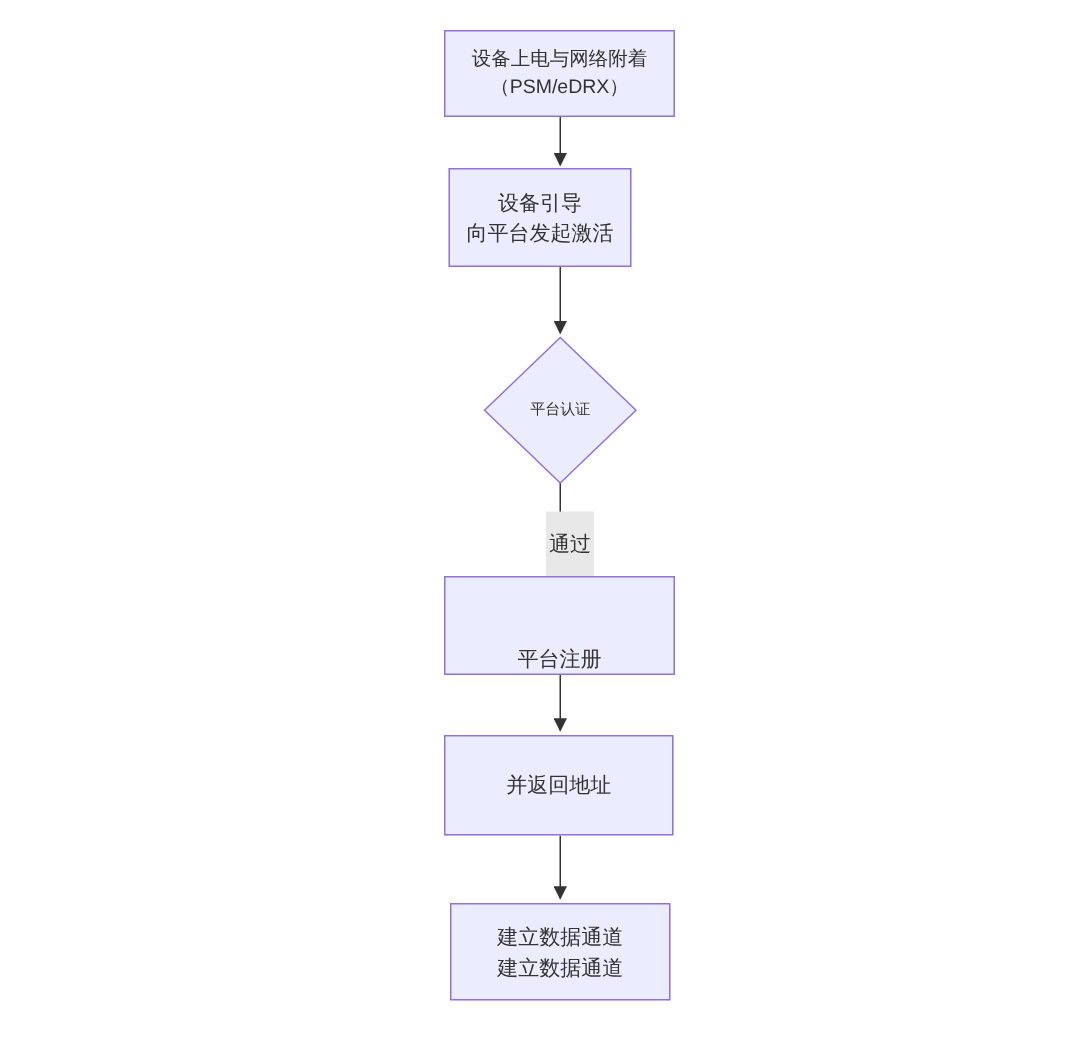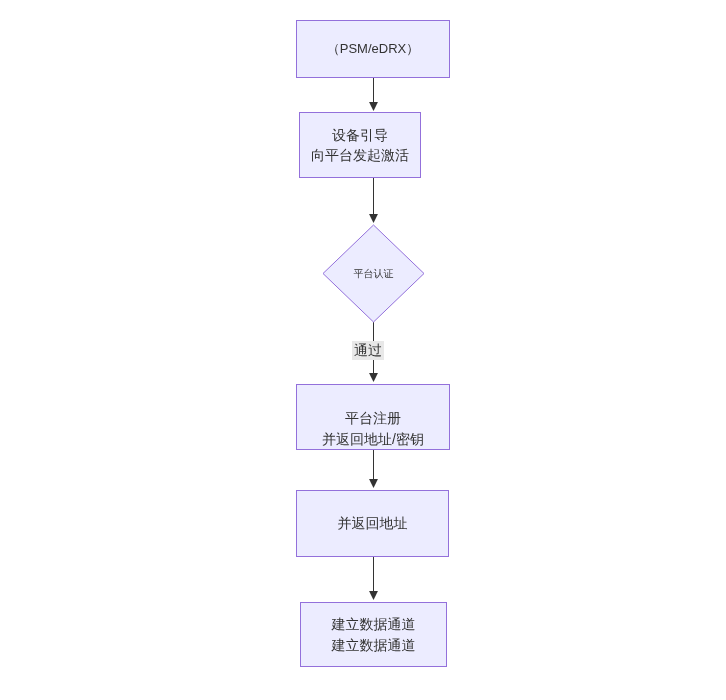--- a/index.html
+++ b/index.html
@@ -62,28 +62,28 @@
     left: 323px;
     top: 264px;
     width: 101px;
     text-align: center;
     color: var(--text, #333333);
     font-size: 10px;
     line-height: 19px;
   }
   .edge-label {
     position: absolute;
-    left: 368px;
+    left: 380px;
     top: 341px;
     transform: translateX(-50%);
     background: var(--edge-label-bg, #e8e8e8);
     color: var(--text, #333333);
     font-size: 14px;
     line-height: 19px;
-    padding: 0 2px;
+    padding: 12px 2px;
     white-space: nowrap;
   }
 </style>
 </head>
 <body>
 
 <div class="canvas">
 
   <svg class="edges" width="726" height="700">
     <defs>
@@ -93,35 +93,35 @@
     </defs>
     <line class="edge-line" x1="373.5" y1="78" x2="373.5" y2="110" marker-end="url(#arrowhead)"></line>
     <line class="edge-line" x1="373.5" y1="178" x2="373.5" y2="222" marker-end="url(#arrowhead)"></line>
     <line class="edge-line" x1="373.5" y1="322" x2="373.5" y2="381" marker-end="url(#arrowhead)"></line>
     <line class="edge-line" x1="373.5" y1="450" x2="373.5" y2="487" marker-end="url(#arrowhead)"></line>
     <line class="edge-line" x1="373.5" y1="557" x2="373.5" y2="599" marker-end="url(#arrowhead)"></line>
     <polygon class="diamond-shape" points="373.5,225 424,273.5 373.5,322 323,273.5"></polygon>
   </svg>
 
   <div class="node node-a">
+    <div>设备上电与网络附着</div>
     <div>（PSM/eDRX）</div>
   </div>
 
   <div class="node node-b">
     <div>设备引导</div>
     <div>向平台发起激活</div>
   </div>
 
   <div class="diamond-label">平台认证</div>
 
   <div class="edge-label">通过</div>
 
   <div class="node node-d">
     <div>平台注册</div>
-    <div>并返回地址/密钥</div>
   </div>
 
   <div class="node node-e">
     <div>并返回地址</div>
   </div>
 
   <div class="node node-f">
     <div>建立数据通道</div>
     <div>建立数据通道</div>
   </div>

